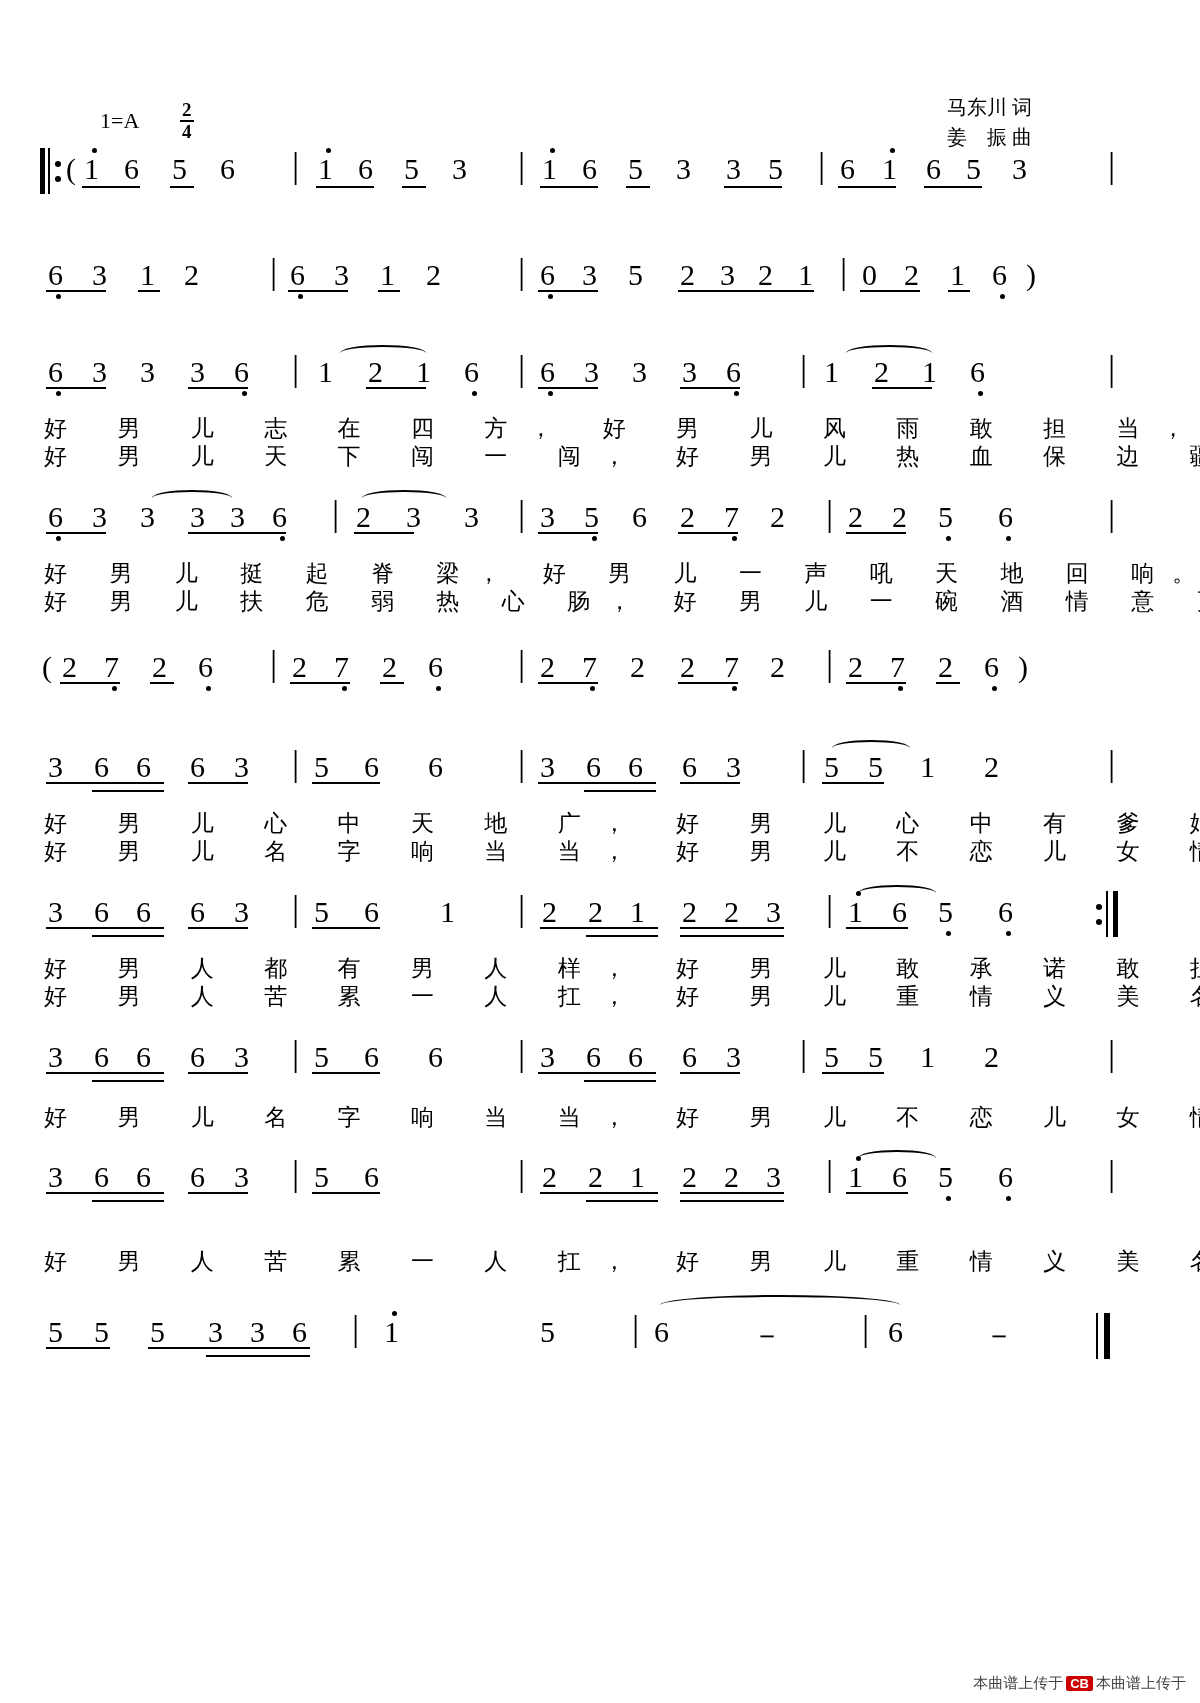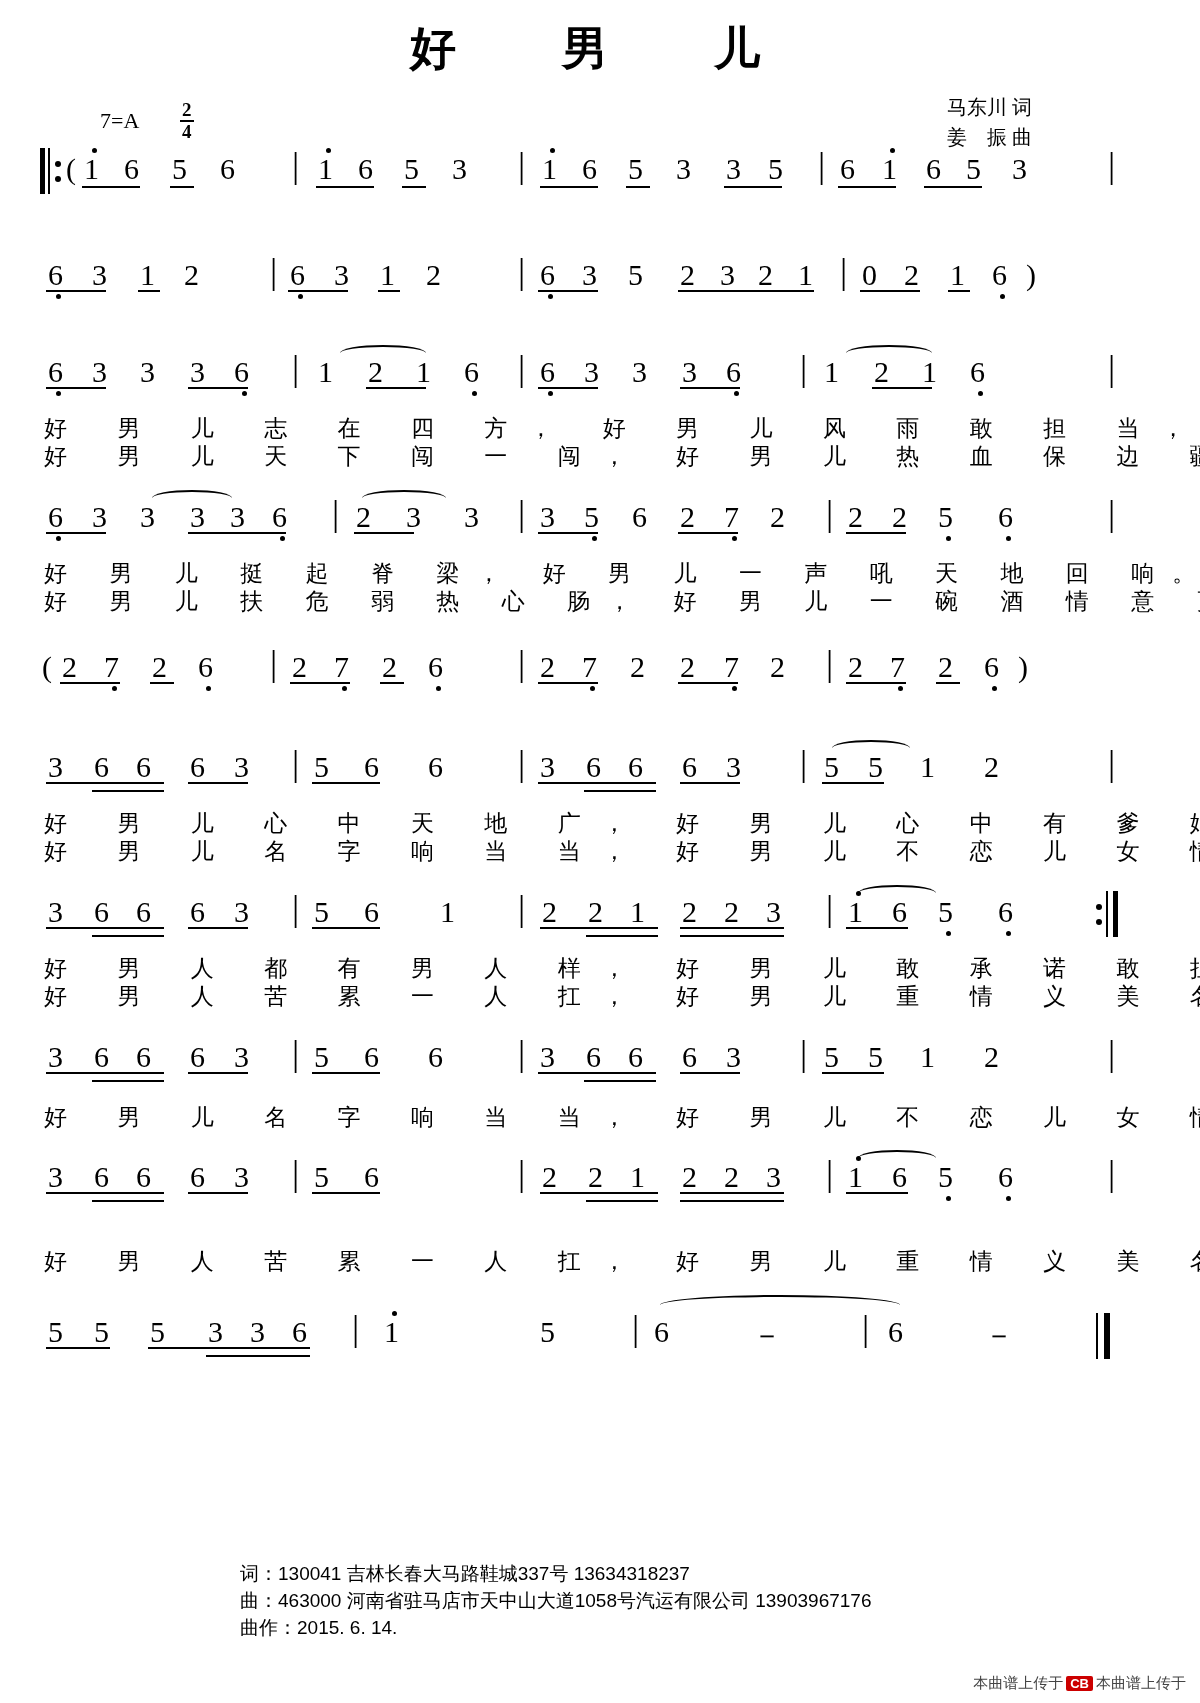--- a/index.html
+++ b/index.html
@@ -57,28 +57,27 @@
 
   .footer{position:absolute;left:240px;top:1560px;font-size:19px;line-height:27px;font-family:"Liberation Sans",sans-serif;}
   .watermark{position:absolute;right:14px;bottom:10px;font-size:15px;color:#444;font-family:"Liberation Sans",sans-serif;}
   .watermark .logo{display:inline-block;background:#c00;color:#fff;font-weight:bold;padding:0 4px;margin:0 3px;border-radius:2px;font-size:13px;}
 </style>
 </head>
 <body>
 
 <div class="sheet">
 
-  <div class="title">好　男　儿</div>
 
   <div class="credits">
     <div>马东川 词</div>
     <div>姜　振 曲</div>
   </div>
 
-  <div class="keysig">7=A</div>
+  <div class="keysig">1=A</div>
   <div class="meter">
     <span class="num">2</span>
     <span class="den">4</span>
   </div>
 
   <div class="row" style="top:142px;">
     <div class="notes">
 
       <div class="rep" style="left:0;top:6px;">
         <div class="thick" style="left:0;top:0;height:46px;"></div>
@@ -530,23 +529,18 @@
       <div class="n" style="left:848px;top:10px;">6</div>
       <div class="n" style="left:944px;top:10px;">－</div>
 
       <div class="endbar" style="left:1056px;top:8px;">
         <div class="thin" style="left:0;top:0;"></div>
         <div class="thick" style="left:8px;top:0;"></div>
       </div>
     </div>
   </div>
 
-  <div class="footer">
-    <div>词：130041 吉林长春大马路鞋城337号  13634318237</div>
-    <div>曲：463000 河南省驻马店市天中山大道1058号汽运有限公司  13903967176</div>
-    <div>曲作：2015. 6. 14.</div>
-  </div>
 
   <div class="watermark">
     <span>本曲谱上传于</span><span class="logo">CB</span><span>本曲谱上传于</span>
   </div>
 
 </div>
 
 </body></html>

